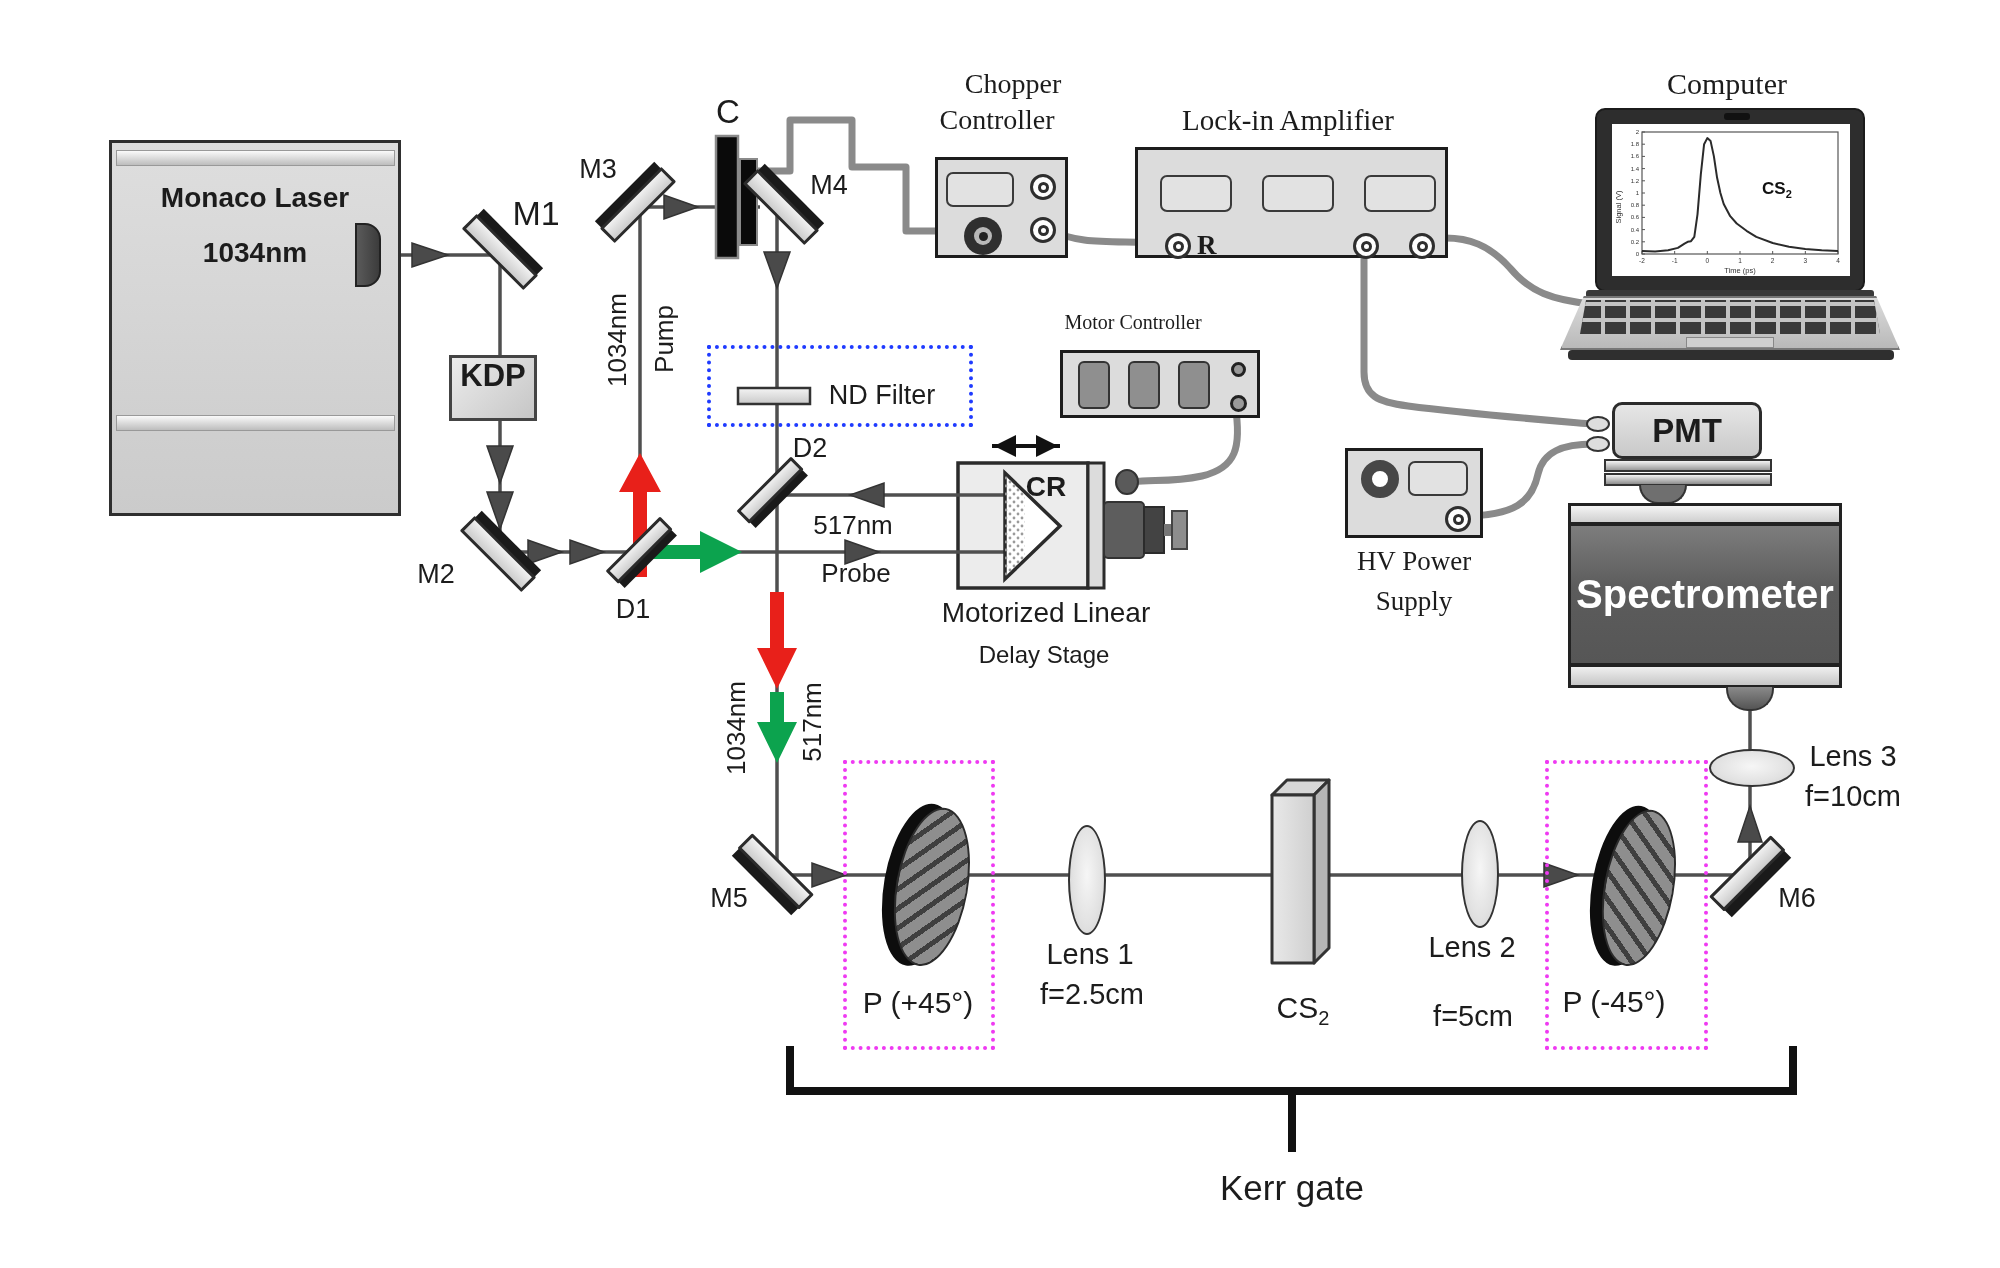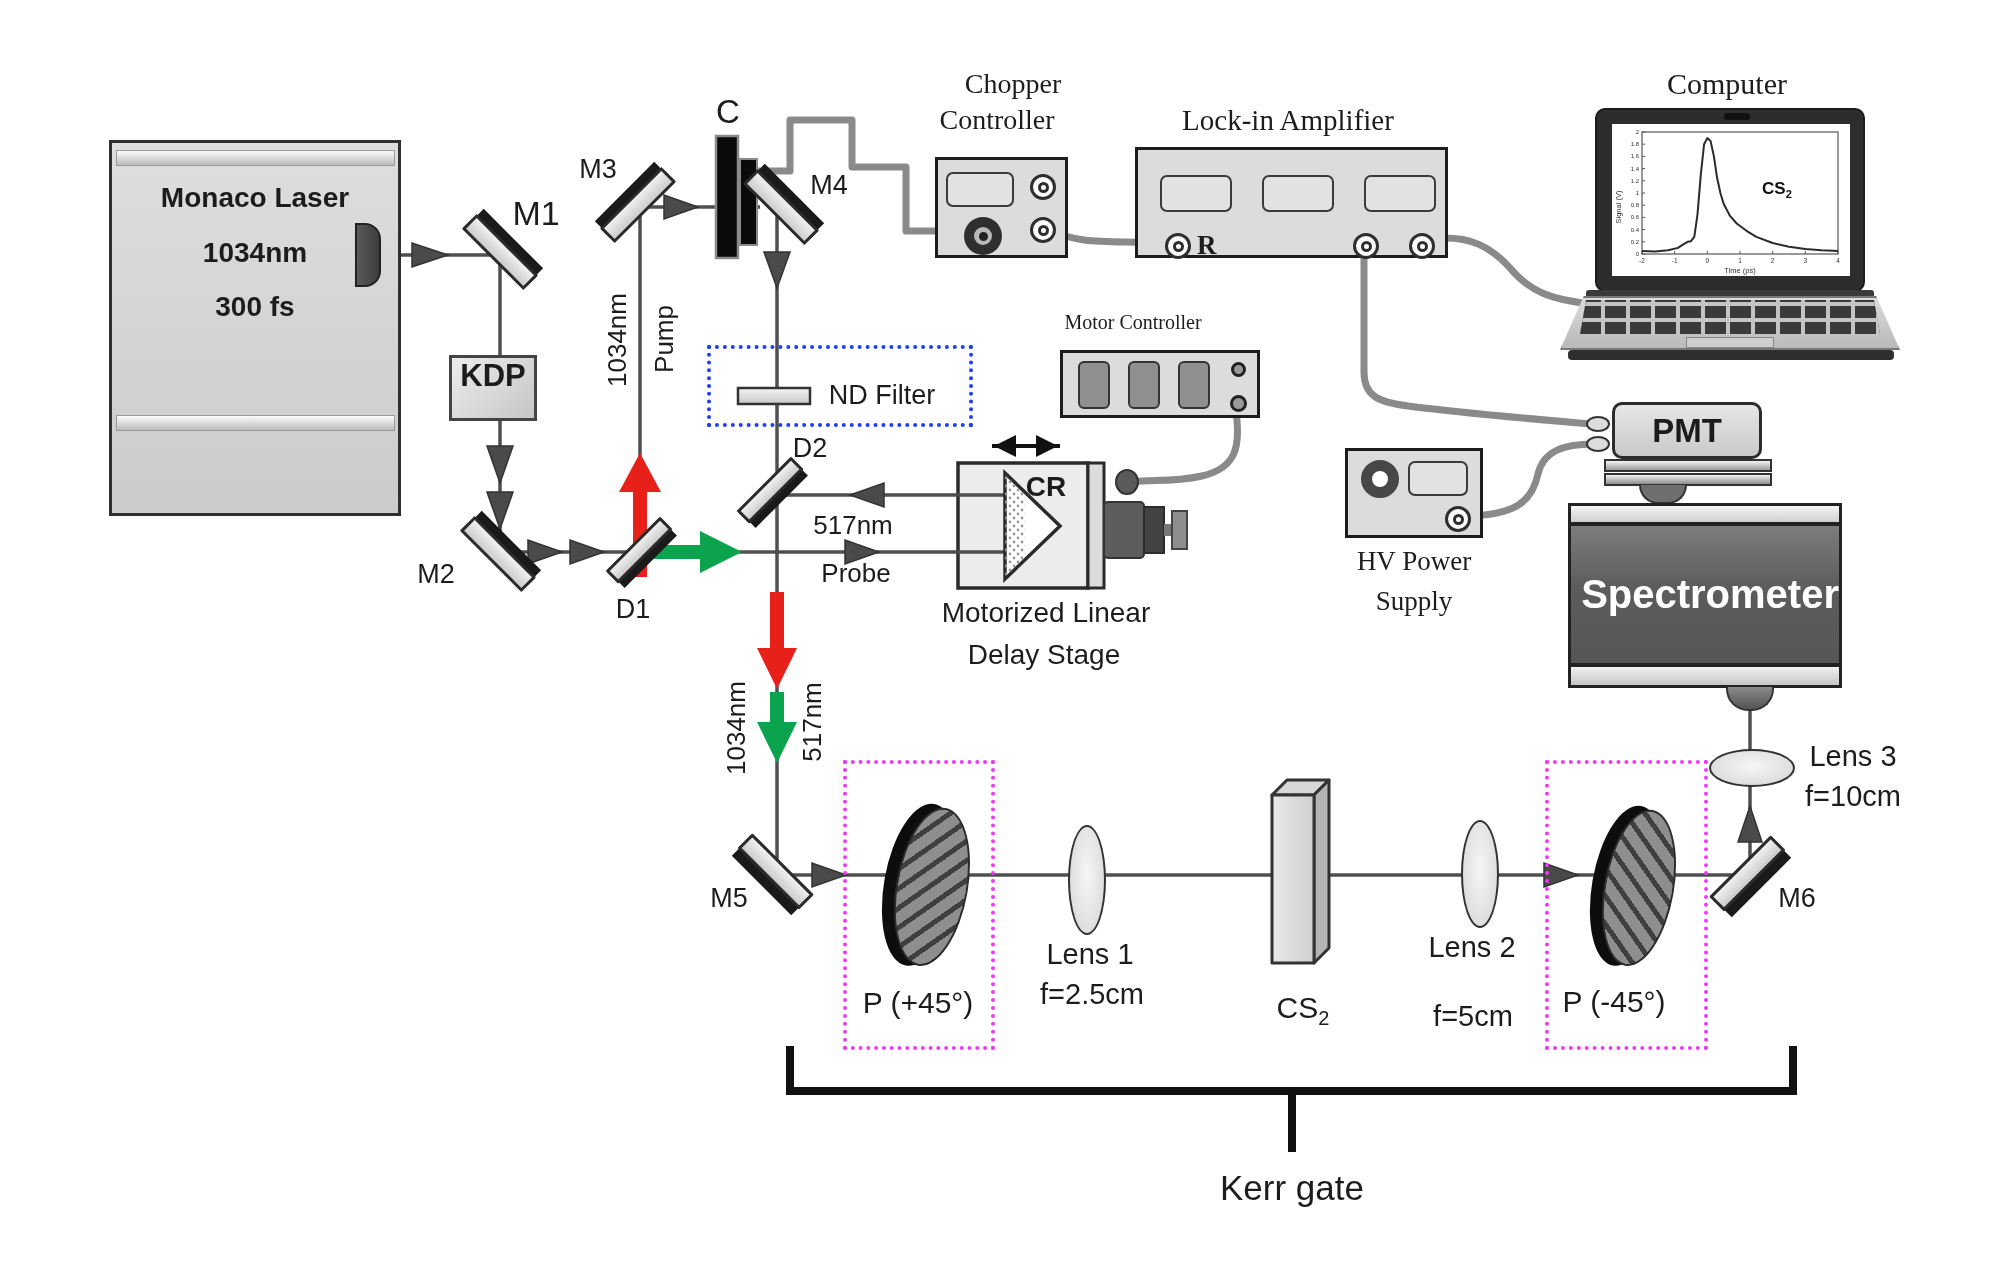--- a/index.html
+++ b/index.html
@@ -164,21 +164,20 @@
     <line x1="1292" y1="1095" x2="1292" y2="1152"></line>
   </g>
 </svg>
 
 <div class="abs" style="left:66px;top:140px;width:292px;height:376px;border:3.5px solid #2f2f2f;background:linear-gradient(180deg,#dedede,#cbcbcb);box-sizing:border-box;margin-left:43px;">
   <div class="abs" style="left:4px;top:7px;width:277px;height:14px;background:linear-gradient(180deg,#fafafa,#bdbdbd);border:1px solid #999;"></div>
   <div class="abs" style="left:4px;top:272px;width:277px;height:14px;background:linear-gradient(180deg,#fafafa,#bdbdbd);border:1px solid #999;"></div>
   <div class="abs b" style="left:0;top:28px;width:100%;text-align:center;font-size:28px;line-height:1.95;">
     <div>Monaco Laser</div>
     <div>1034nm</div>
-    <div>300 fs</div>
   </div>
 </div>
 <div class="abs" style="left:355px;top:223px;width:26px;height:64px;background:linear-gradient(90deg,#5a5a5a,#3c3c3c);border:2px solid #222;border-radius:0 16px 16px 0;box-sizing:border-box;"></div>
 
 <div class="abs" style="left:449px;top:355px;width:88px;height:66px;border:3px solid #444;background:linear-gradient(135deg,#ececec,#c6c6c6);box-sizing:border-box;display:flex;justify-content:center;">
   <span class="b" style="font-size:31px;">KDP</span>
 </div>
 
 <div class="box" style="left:935px;top:157px;width:133px;height:101px;">
   <div class="disp" style="left:8px;top:12px;width:68px;height:35px;"></div>
@@ -230,21 +229,21 @@
 <div class="abs" style="left:1586px;top:416px;width:24px;height:16px;border-radius:50%;background:#ddd;border:2.5px solid #333;box-sizing:border-box;"></div>
 <div class="abs" style="left:1586px;top:436px;width:24px;height:16px;border-radius:50%;background:#ddd;border:2.5px solid #333;box-sizing:border-box;"></div>
 <div class="abs" style="left:1612px;top:402px;width:150px;height:57px;background:linear-gradient(180deg,#e6e6e6,#c9c9c9);border:3px solid #2b2b2b;border-radius:10px;box-sizing:border-box;display:flex;align-items:center;justify-content:center;">
   <span class="b" style="font-size:33px;">PMT</span>
 </div>
 <div class="abs" style="left:1604px;top:459px;width:168px;height:13px;background:linear-gradient(180deg,#f4f4f4,#9a9a9a);border:2px solid #333;box-sizing:border-box;"></div>
 <div class="abs" style="left:1604px;top:473px;width:168px;height:13px;background:linear-gradient(180deg,#f4f4f4,#8d8d8d);border:2px solid #333;box-sizing:border-box;"></div>
 <div class="abs" style="left:1639px;top:485px;width:48px;height:19px;background:#6f6f6f;border:2px solid #333;border-top:none;border-radius:0 0 22px 22px;box-sizing:border-box;"></div>
 <div class="abs" style="left:1568px;top:503px;width:274px;height:185px;">
   <div class="abs" style="left:0;top:0;width:274px;height:22px;background:linear-gradient(180deg,#f5f5f5,#cfcfcf);border:3px solid #222;box-sizing:border-box;"></div>
-  <div class="abs" style="left:0;top:20px;width:274px;height:143px;background:linear-gradient(180deg,#7d7d7d,#5c5c5c 45%,#565656);border:3px solid #222;box-sizing:border-box;display:flex;align-items:center;justify-content:flex-end;">
+  <div class="abs" style="left:0;top:20px;width:274px;height:143px;background:linear-gradient(180deg,#7d7d7d,#5c5c5c 45%,#565656);border:3px solid #222;box-sizing:border-box;display:flex;align-items:center;justify-content:center;">
     <span class="b" style="font-size:40px;color:#fff;">Spectrometer</span>
   </div>
   <div class="abs" style="left:0;top:161px;width:274px;height:24px;background:linear-gradient(180deg,#f0f0f0,#c6c6c6);border:3px solid #222;box-sizing:border-box;"></div>
 </div>
 <div class="abs" style="left:1726px;top:687px;width:48px;height:24px;background:linear-gradient(180deg,#8a8a8a,#555);border:2px solid #333;border-top:none;border-radius:0 0 22px 22px;box-sizing:border-box;"></div>
 
 <div class="abs" style="left:1556px;top:104px;width:345px;height:258px;">
   <div class="abs" style="left:39px;top:4px;width:270px;height:184px;background:#2d2d2d;border-radius:10px;border:2px solid #1b1b1b;box-sizing:border-box;"></div>
   <div class="abs" style="left:168px;top:9px;width:26px;height:7px;background:#111;border-radius:3px;"></div>
   <svg id="laptop-chart" style="left:56px;top:20px;background:#ffffff;" width="238" height="152" viewBox="0 0 238 152">
@@ -336,21 +335,21 @@
 <div class="lbl serif" style="left:1013px;top:84px;font-size:28px;">Chopper</div>
 <div class="lbl serif" style="left:997px;top:120px;font-size:28px;">Controller</div>
 <div class="lbl serif" style="left:1288px;top:121px;font-size:29px;">Lock-in Amplifier</div>
 <div class="lbl serif" style="left:1727px;top:83px;font-size:30px;">Computer</div>
 <div class="lbl serif" style="left:1133px;top:322px;font-size:20px;">Motor Controller</div>
 <div class="lbl serif" style="left:1414px;top:562px;font-size:27px;">HV Power</div>
 <div class="lbl serif" style="left:1414px;top:602px;font-size:27px;">Supply</div>
 
 <div class="lbl b" style="left:1046px;top:487px;font-size:28px;">CR</div>
 <div class="lbl" style="left:1046px;top:613px;font-size:28px;">Motorized Linear</div>
-<div class="lbl" style="left:1044px;top:655px;font-size:28px;">Delay Stage</div>
+<div class="lbl" style="left:1044px;top:655px;font-size:24px;">Delay Stage</div>
 
 <div class="lbl" style="left:1090px;top:955px;font-size:29px;">Lens 1</div>
 <div class="lbl" style="left:1092px;top:995px;font-size:29px;">f=2.5cm</div>
 <div class="lbl" style="left:1472px;top:948px;font-size:29px;">Lens 2</div>
 <div class="lbl" style="left:1473px;top:990px;font-size:29px;margin-top:27px;">f=5cm</div>
 <div class="lbl" style="left:1853px;top:757px;font-size:29px;">Lens 3</div>
 <div class="lbl" style="left:1853px;top:797px;font-size:29px;text-align:right;">f=10cm</div>
 
 <div class="lbl" style="left:1303px;top:1010px;font-size:30px;"><span>CS</span><sub style="font-size:20px;">2</sub></div>
 <div class="lbl" style="left:918px;top:1002px;font-size:30px;">P (+45°)</div>

